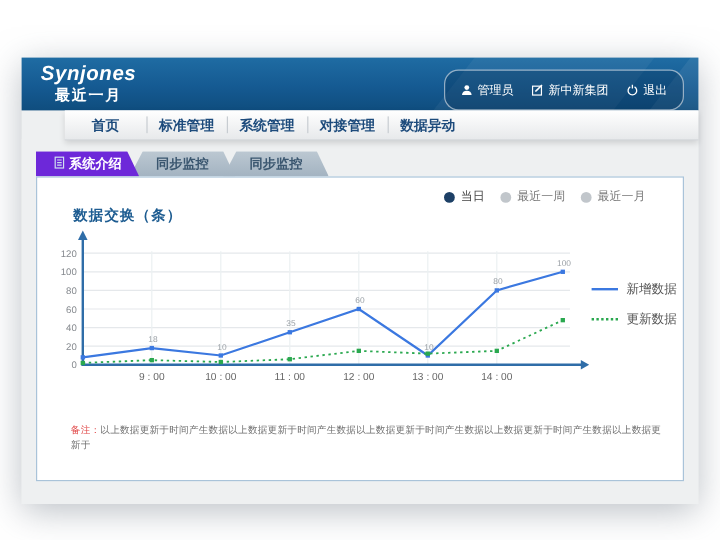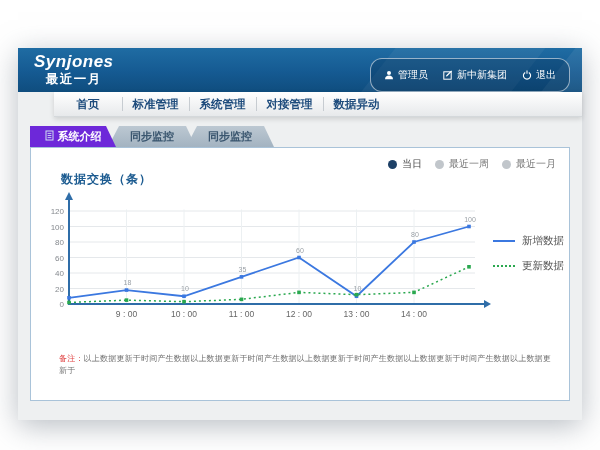--- a/index.html
+++ b/index.html
@@ -37,21 +37,21 @@
   .tab{position:absolute;top:0;height:21px;font-size:11px;font-weight:bold;cursor:pointer;
        display:flex;align-items:center;justify-content:center;gap:4px;}
   .tab-active{left:0;width:86px;background:#6d28d9;color:#ffffff;z-index:3;
        clip-path:polygon(0 0,76px 0,86px 100%,0 100%);}
   .tab-idle{width:88px;background:linear-gradient(#bcc8d2,#a3b3c1);color:#3a566f;}
   .t2{left:78px;z-index:2;clip-path:polygon(11px 0,78px 0,88px 100%,0 100%);}
   .t3{left:156px;z-index:1;clip-path:polygon(11px 0,78px 0,88px 100%,0 100%);}
   .panel{position:absolute;left:12px;right:12px;top:31px;height:252px;background:#ffffff;
          border:1px solid #a9c3d9;}
   
-  .radios{position:absolute;right:13px;top:9px;display:flex;gap:13px;align-items:center;}
+  .radios{position:absolute;right:31px;top:9px;display:flex;gap:13px;align-items:center;}
   .radio-item{display:flex;align-items:center;gap:5px;font-size:10px;color:#777;cursor:pointer;}
   .radio-item.sel{color:#444;}
   .dot{width:9px;height:9px;border-radius:50%;background:#c1c6cb;}
   .dot.sel{background:#1d4066;}
   
   .ylabel{position:absolute;left:30px;top:23px;font-size:12px;font-weight:bold;color:#1d5c91;letter-spacing:1px;}
   #chart{position:absolute;left:10px;top:42px;width:496px;height:148px;}
   .xlabel{position:absolute;left:415px;top:156px;font-size:12px;font-weight:bold;color:#2063a3;letter-spacing:1px;}
   .legend{position:absolute;left:462px;top:86px;display:flex;flex-direction:column;gap:11px;}
   .lg-item{display:flex;align-items:center;gap:7px;font-size:10.5px;color:#555;cursor:pointer;white-space:nowrap;}

